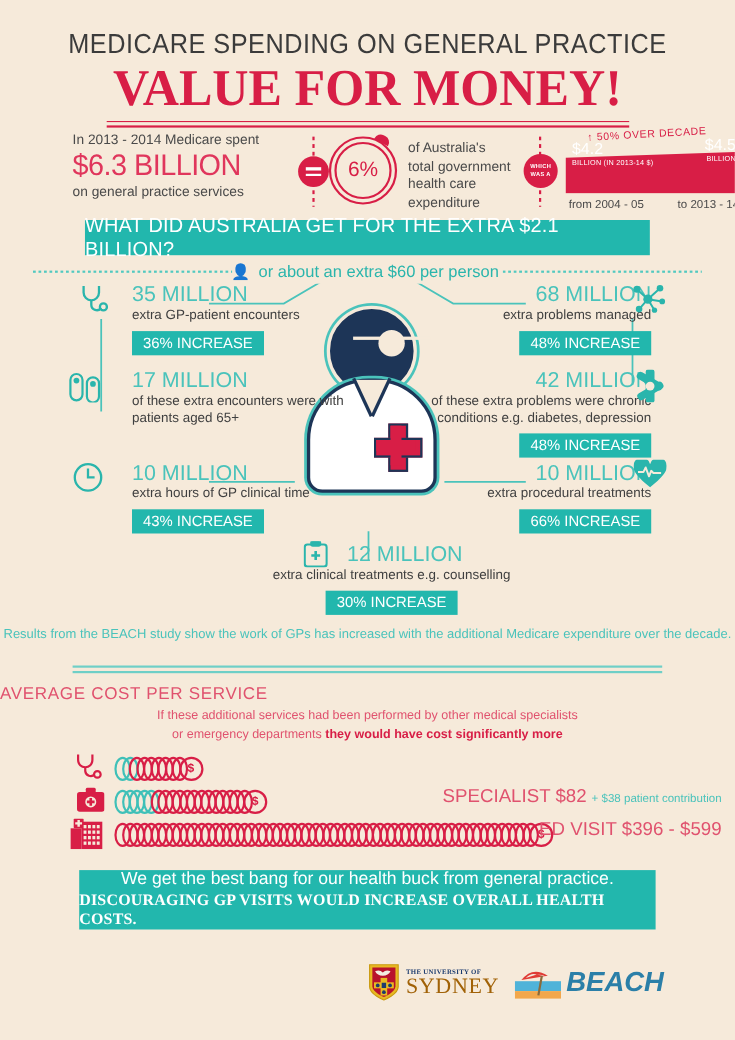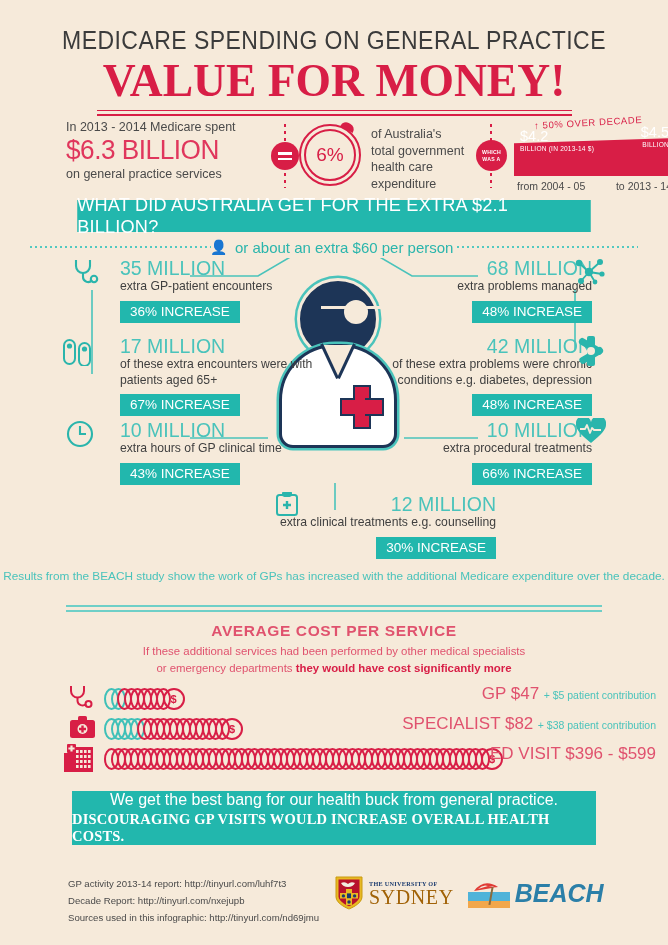--- a/index.html
+++ b/index.html
@@ -86,21 +86,21 @@
   svg.connectors{position:absolute;left:0;top:0;width:668px;height:300px;}
 
   .stat{position:absolute;margin-left:22px;}
   .stat .num{font-size:19.5px;color:#4ac3bb;line-height:1.05;
     font-family:"Liberation Sans Narrow","Liberation Sans",sans-serif;}
   .stat .desc{font-size:12.2px;color:#3f3f3f;line-height:1.25;margin-top:1px;}
   .chip{display:inline-block;background:#22b7ad;color:#fff;font-size:13.5px;
     padding:3px 10px 4px 10px;margin-top:6px;
     font-family:"Liberation Sans Narrow","Liberation Sans",sans-serif;}
   .stat.right{text-align:right;}
-  .stat.center{text-align:right;}
+  .stat.center{text-align:center;}
 
   .ico{position:absolute;color:#2ab5ac;}
 
   
   .person{position:absolute;left:279px;top:20px;width:112px;height:200px;}
   .p-head{position:absolute;left:18px;top:0px;width:76px;height:76px;border-radius:50%;
     background:#1d3557;border:3px solid #f6eada;box-shadow:0 0 0 2.5px #4ac3bb;}
   .p-hole{position:absolute;left:47px;top:22px;width:18px;height:18px;border-radius:50%;
     background:#f6eada;box-shadow:0 0 0 3px #f6eada;}
   .p-band{position:absolute;left:21px;top:25px;width:70px;height:3px;background:#f6eada;}
@@ -119,23 +119,23 @@
   .p-cross-w .b2{left:0;top:13px;width:40px;height:14px;}
   .p-cross-w .inner{position:absolute;left:2px;top:15px;width:36px;height:10px;background:#d81e46;}
   .p-cross-w .inner2{position:absolute;left:15px;top:2px;width:10px;height:36px;background:#d81e46;}
 
   
   .note{position:absolute;left:0;right:0;top:568px;text-align:center;
     font-size:11.8px;color:#4ac3bb;line-height:1.45;}
   .divider{position:absolute;left:66px;width:536px;height:1.6px;background:#6fcfc7;}
 
   
-  .avg-title{position:absolute;left:0;right:0;top:622px;text-align:center;
+  .avg-title{position:absolute;left:0;right:0;top:622px;text-align:left;
     font-size:15.5px;color:#e0526e;letter-spacing:.6px;
-    font-family:"Liberation Sans Narrow","Liberation Sans",sans-serif;font-weight:bold;}
+    font-family:"Liberation Sans Narrow","Liberation Sans",sans-serif;}
   .avg-sub{position:absolute;left:80px;right:80px;top:643px;text-align:center;
     font-size:11.4px;color:#e0526e;line-height:1.45;}
   .avg-sub b{color:#d81e46;}
 
   .costrow{position:absolute;height:30px;}
   .cost-label{position:absolute;right:12px;top:0;white-space:nowrap;text-align:right;}
   .cost-main{font-size:17px;color:#e0526e;
     font-family:"Liberation Sans Narrow","Liberation Sans",sans-serif;}
   .cost-extra{font-size:10.5px;color:#4ac3bb;}
   .coins{position:absolute;top:4px;height:22px;}
@@ -264,21 +264,20 @@
       <svg width="28" height="30" viewBox="0 0 28 30" fill="none" stroke="#2ab5ac" stroke-width="2.1">
         <path d="M4 2 v6 a7 7 0 0 0 14 0 V2"></path>
         <path d="M11 15 v4 a5 5 0 0 0 9 3"></path>
         <circle cx="22" cy="21" r="3.2"></circle>
       </svg>
     </div>
 
     <div class="stat" style="left:98px;top:78px;width:210px;">
       <div class="num">17 MILLION</div>
       <div class="desc">of these extra encounters were with patients aged 65+</div>
-      <div class="chip">67% INCREASE</div>
     </div>
     <div class="ico" style="left:62px;top:80px;">
       <svg width="34" height="28" viewBox="0 0 34 28" fill="none" stroke="#2ab5ac" stroke-width="2">
         <rect x="2" y="2" width="11" height="24" rx="5.5"></rect>
         <circle cx="7.5" cy="8" r="2.6" fill="#2ab5ac" stroke="none"></circle>
         <rect x="17" y="5" width="11" height="23" rx="5.5"></rect>
         <circle cx="22.5" cy="11" r="2.6" fill="#2ab5ac" stroke="none"></circle>
       </svg>
     </div>
 
@@ -376,24 +375,20 @@
         <div class="coin" style="left: 19.5px;"></div>
         <div class="coin" style="left: 26px;"></div>
         <div class="coin" style="left: 32.5px;"></div>
         <div class="coin" style="left: 39px;"></div>
         <div class="coin" style="left: 45.5px;"></div>
         <div class="coin" style="left: 52px;"></div>
         <div class="coin end" style="left: 58.5px;">
           <span>$</span>
         </div>
       </div>
-    <div class="cost-label">
-      <span class="cost-main">GP $47</span>
-      <span class="cost-extra">+ $5 patient contribution</span>
-    </div>
   </div>
 
   <div class="costrow" style="left:0;top:714px;width:668px;">
     <div class="ico" style="left:70px;top:2px;">
       <svg width="25" height="24" viewBox="0 0 25 24" fill="#d81e46">
         <rect x="8" y="0" width="9" height="5" rx="1.6"></rect>
         <rect x="0" y="4" width="25" height="18" rx="2.5"></rect>
         <circle cx="12.5" cy="13" r="5" fill="#f6eada"></circle>
         <path d="M11.3 9.5h2.4v7h-2.4z M9 11.8h7v2.4h-7z" fill="#d81e46"></path>
       </svg>
@@ -521,25 +516,20 @@
       <span class="cost-main">ED VISIT $396 - $599</span>
       <span class="cost-extra"></span>
     </div>
   </div>
 
   <div class="concl">
     <div class="l1">We get the best bang for our health buck from general practice.</div>
     <div class="l2">DISCOURAGING GP VISITS WOULD INCREASE OVERALL HEALTH COSTS.</div>
   </div>
 
-  <div class="foot">
-    <div>GP activity 2013-14 report: http://tinyurl.com/luhf7t3</div>
-    <div>Decade Report: http://tinyurl.com/nxejupb</div>
-    <div>Sources used in this infographic: http://tinyurl.com/nd69jmu</div>
-  </div>
 
   <div class="logos">
     <div class="usyd">
       <svg class="shield" viewBox="0 0 28 34">
         <path d="M1 1 h26 v20 c0 7 -13 12 -13 12 S1 28 1 21 Z" fill="#e8b923" stroke="#c99a10" stroke-width="1"></path>
         <path d="M3.5 3.5 h21 v17 c0 5.5 -10.5 9.8 -10.5 9.8 S3.5 26 3.5 20.5 Z" fill="#b8122c"></path>
         <rect x="11" y="13" width="6" height="16" fill="#e8b923"></rect>
         <rect x="5" y="17" width="18" height="5.5" fill="#e8b923"></rect>
         <rect x="12" y="17.4" width="4" height="4.8" fill="#1b3b6f"></rect>
         <circle cx="8.4" cy="19.9" r="1.7" fill="#1b3b6f"></circle>

